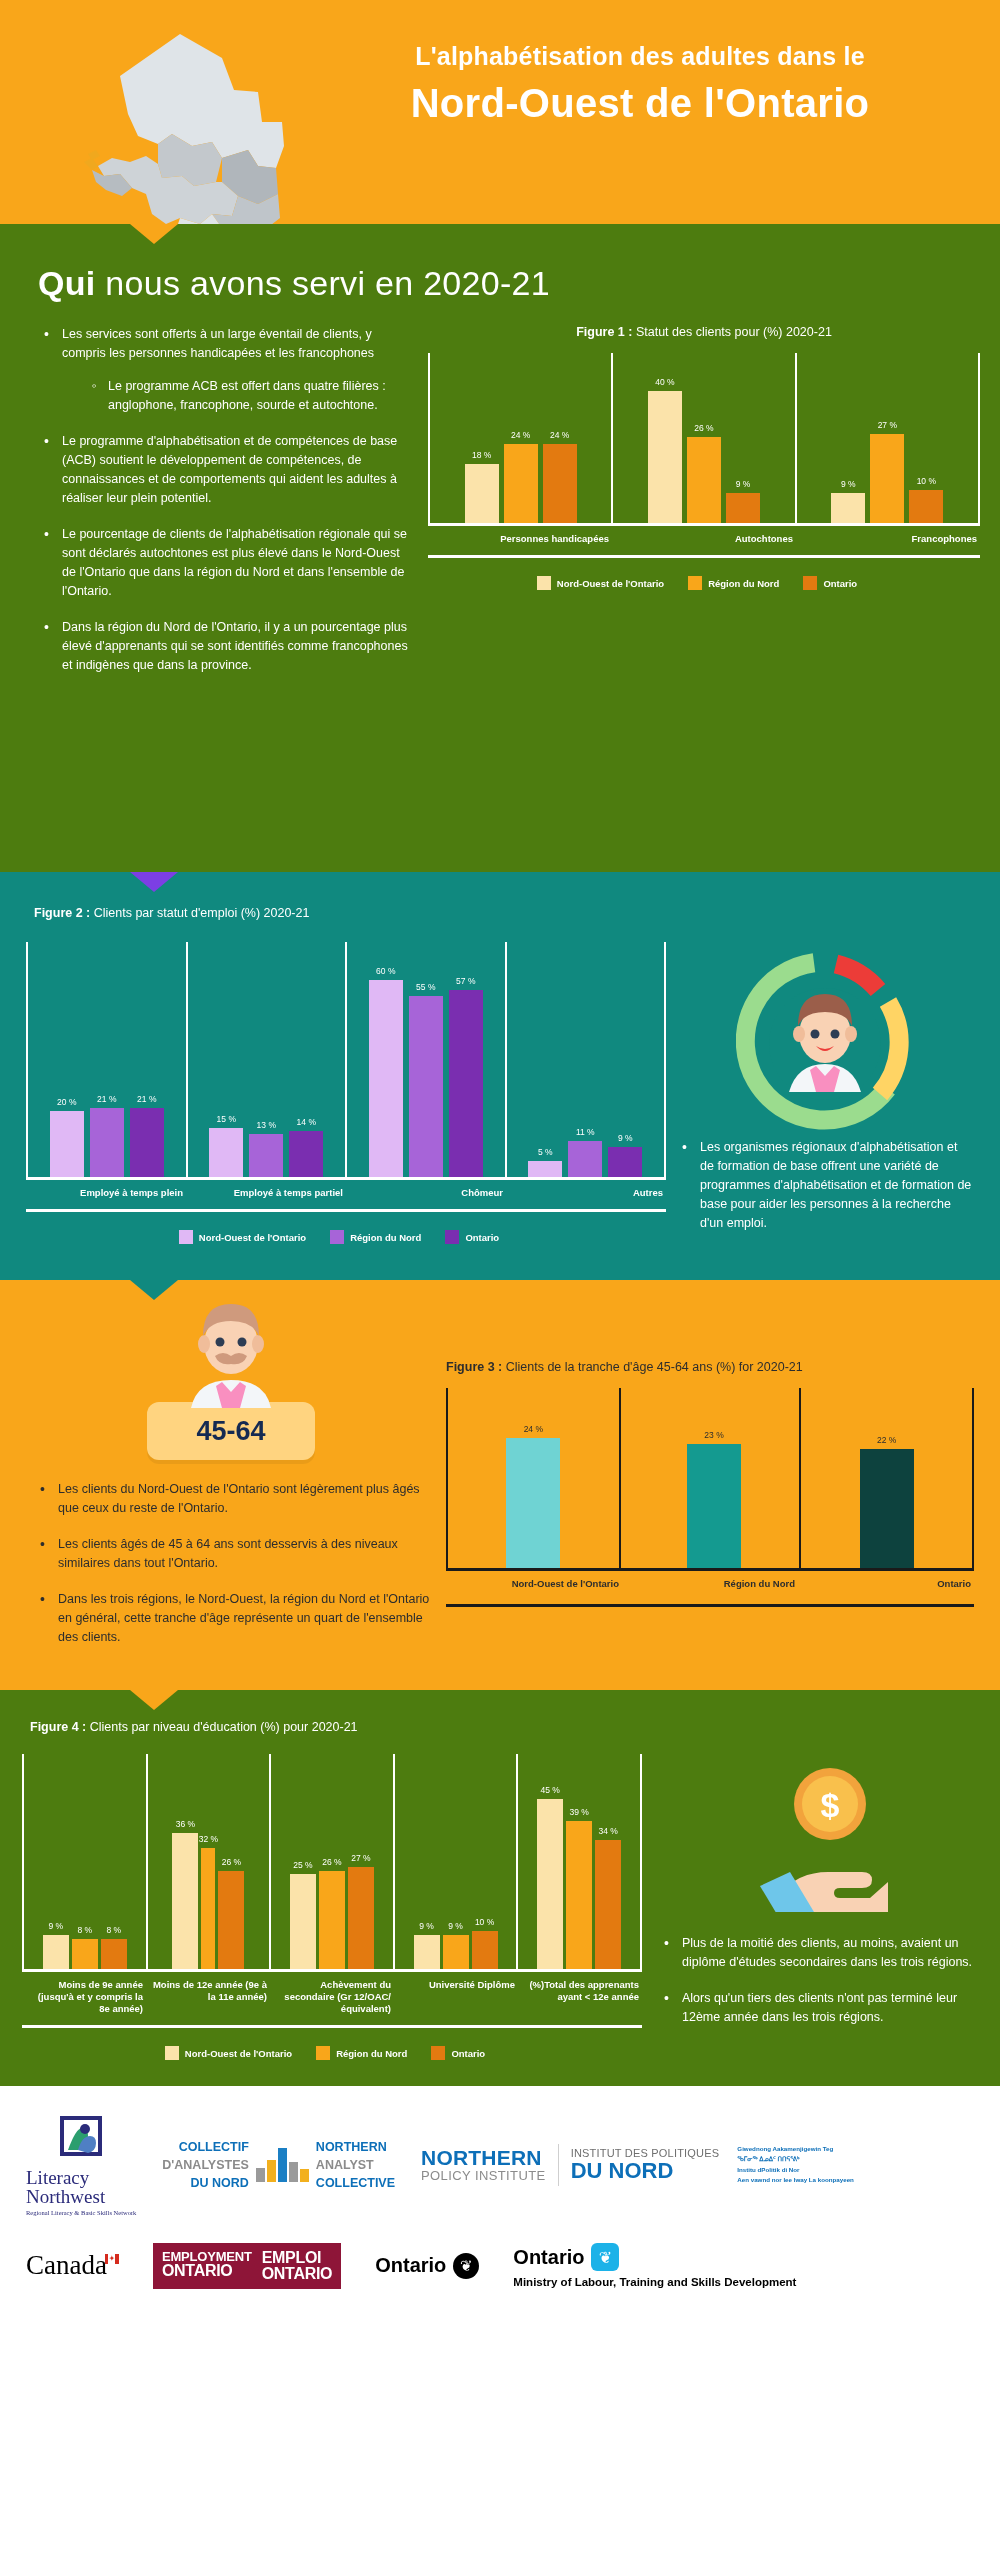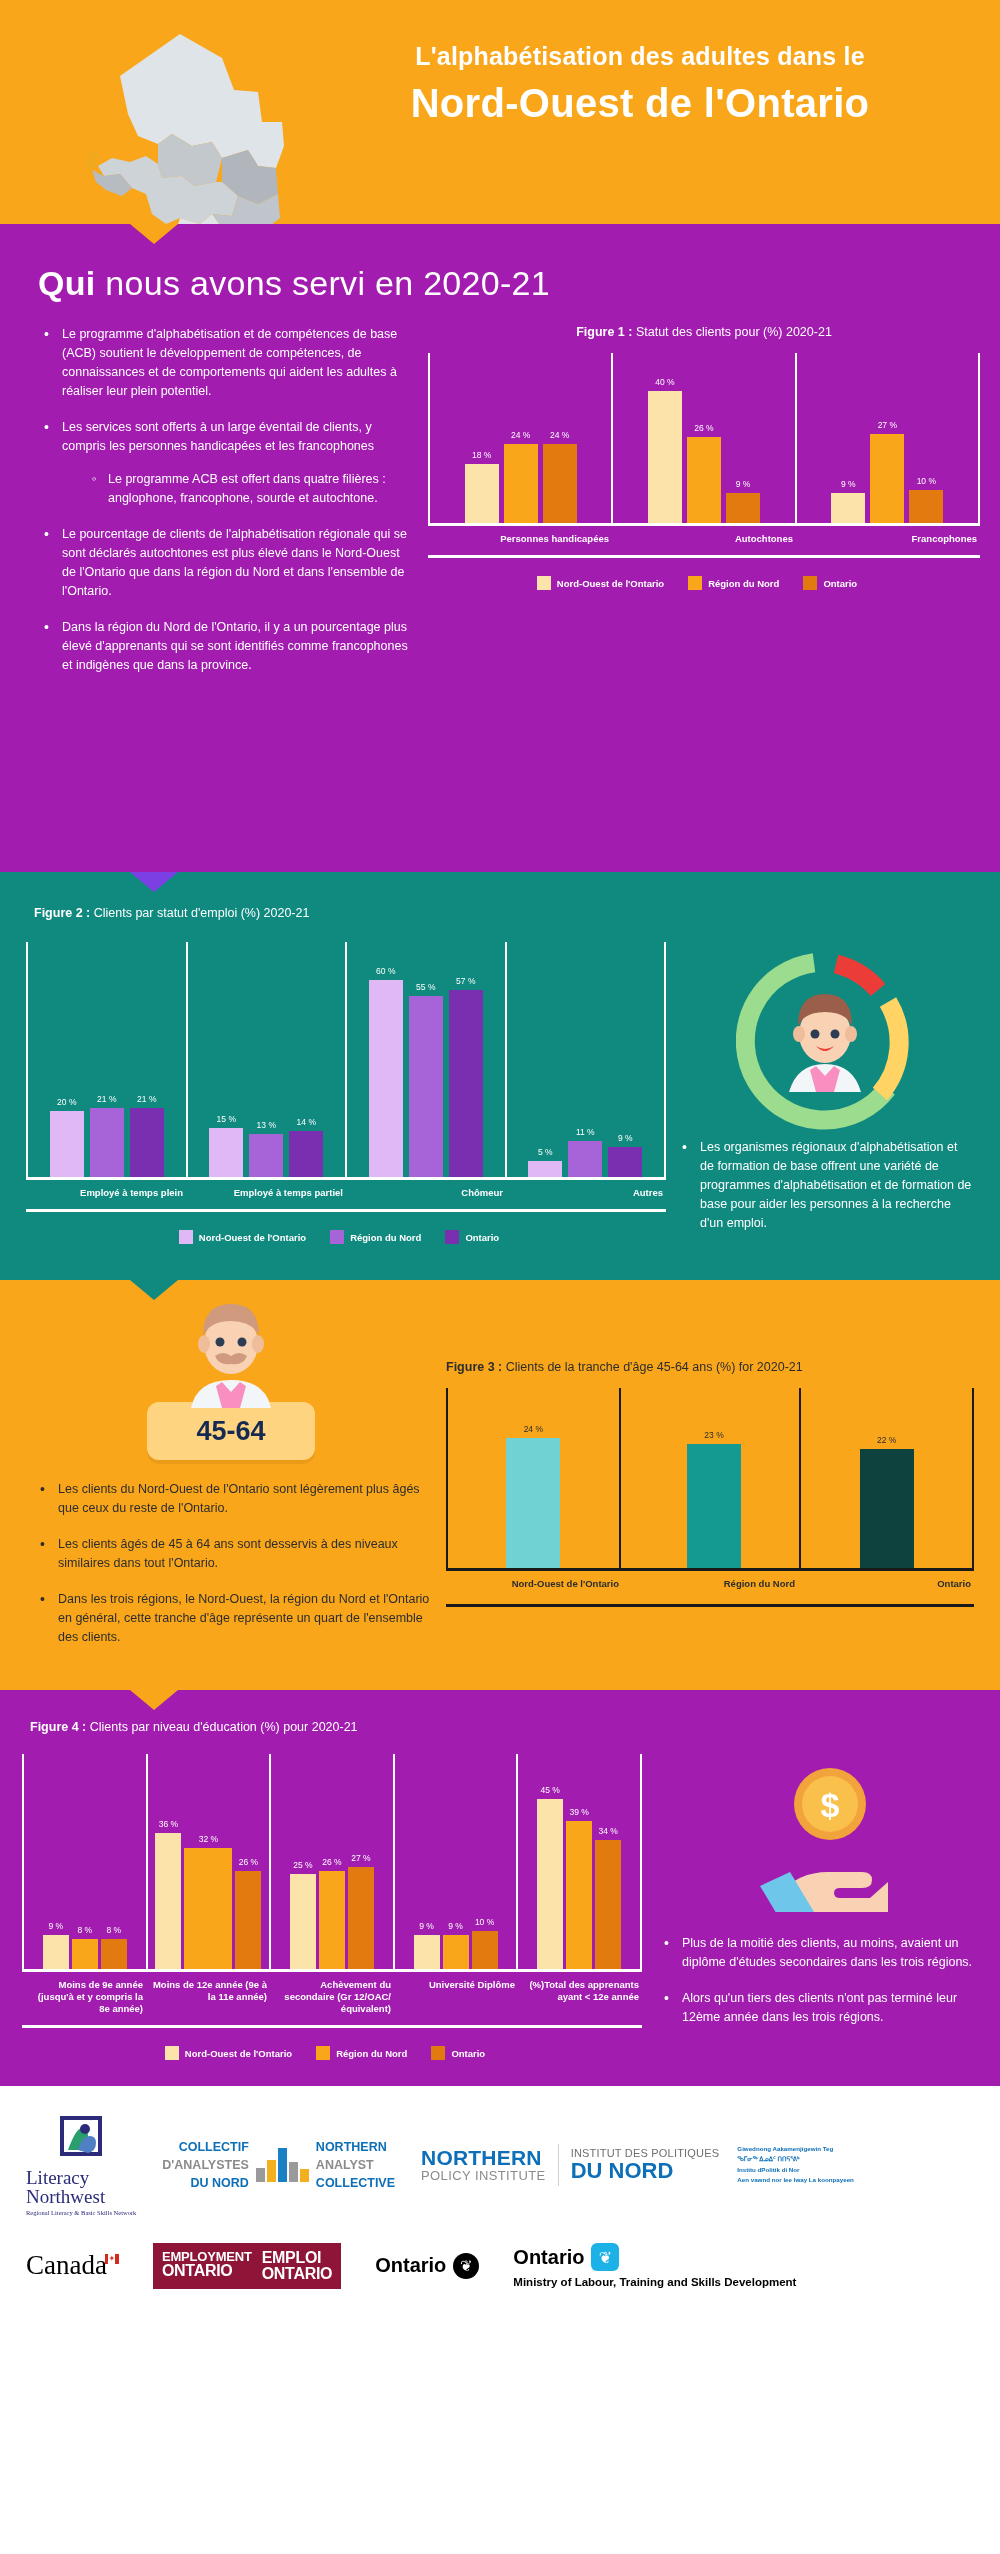--- a/index.html
+++ b/index.html
@@ -40,21 +40,21 @@
   }
   .map-wrap {
     position: absolute;
     left: 62px; top: 18px;
     width: 260px; height: 285px;
     z-index: 5;
   }
 
   
   .sec { position: relative; }
-  .sec-purple { background: #a21caf; }
+  .sec-purple { background: #4d7c0f; }
   .sec-teal   { background: #10897f; }
   .sec-orange { background: #f9a61a; }
   .notch {
     position: absolute;
     left: 130px;
     width: 0; height: 0;
     border-left: 24px solid transparent;
     border-right: 24px solid transparent;
     z-index: 6;
   }
@@ -286,27 +286,27 @@
   <div class="sec sec-purple s1">
     <div class="notch" style="top:0; border-top:20px solid #f9a61a;"></div>
 
     <div class="s1-title">
       <b>Qui</b><span class="light"> nous avons servi en 2020-21</span>
     </div>
 
     <div class="s1-body">
       <div class="s1-left">
         <ul class="bl txt-white">
-          <li><span>Le programme d'alphabétisation et de compétences de base (ACB) soutient le développement de compétences, de connaissances et de comportements qui aident les adultes à réaliser leur plein potentiel.</span></li>
           <li>
             <span>Les services sont offerts à un large éventail de clients, y compris les personnes handicapées et les francophones</span>
             <ul class="sub">
               <li><span>Le programme ACB est offert dans quatre filières : anglophone, francophone, sourde et autochtone.</span></li>
             </ul>
           </li>
+          <li><span>Le programme d'alphabétisation et de compétences de base (ACB) soutient le développement de compétences, de connaissances et de comportements qui aident les adultes à réaliser leur plein potentiel.</span></li>
           <li><span>Le pourcentage de clients de l'alphabétisation régionale qui se sont déclarés autochtones est plus élevé dans le Nord-Ouest de l'Ontario que dans la région du Nord et dans l'ensemble de l'Ontario.</span></li>
           <li><span>Dans la région du Nord de l'Ontario, il y a un pourcentage plus élevé d'apprenants qui se sont identifiés comme francophones et indigènes que dans la province.</span></li>
         </ul>
       </div>
 
       <div class="s1-right">
         <div class="figcap txt-white" style="text-align:center">
           <b>Figure 1 :</b><span> Statut des clients pour (%) 2020-21</span>
         </div>
         <div class="chart" id="chart-figure1">
@@ -559,21 +559,21 @@
                     <span class="val" style="color: rgb(255, 255, 255);">8 %</span>
                   </div>
                   <div class="bar" style="width: 26px; height: 30.3077px; background: rgb(227, 122, 16);">
                     <span class="val" style="color: rgb(255, 255, 255);">8 %</span>
                   </div>
                 </div>
                 <div class="grp" style="gap: 3px;">
                   <div class="bar" style="width: 26px; height: 136.385px; background: rgb(251, 227, 170);">
                     <span class="val" style="color: rgb(255, 255, 255);">36 %</span>
                   </div>
-                  <div class="bar" style="width: 48px; height: 121.231px; background: rgb(249, 166, 26);">
+                  <div class="bar" style="width: 14px; height: 121.231px; background: rgb(249, 166, 26);">
                     <span class="val" style="color: rgb(255, 255, 255);">32 %</span>
                   </div>
                   <div class="bar" style="width: 26px; height: 98.5px; background: rgb(227, 122, 16);">
                     <span class="val" style="color: rgb(255, 255, 255);">26 %</span>
                   </div>
                 </div>
                 <div class="grp" style="gap: 3px;">
                   <div class="bar" style="width: 26px; height: 94.7115px; background: rgb(251, 227, 170);">
                     <span class="val" style="color: rgb(255, 255, 255);">25 %</span>
                   </div>

